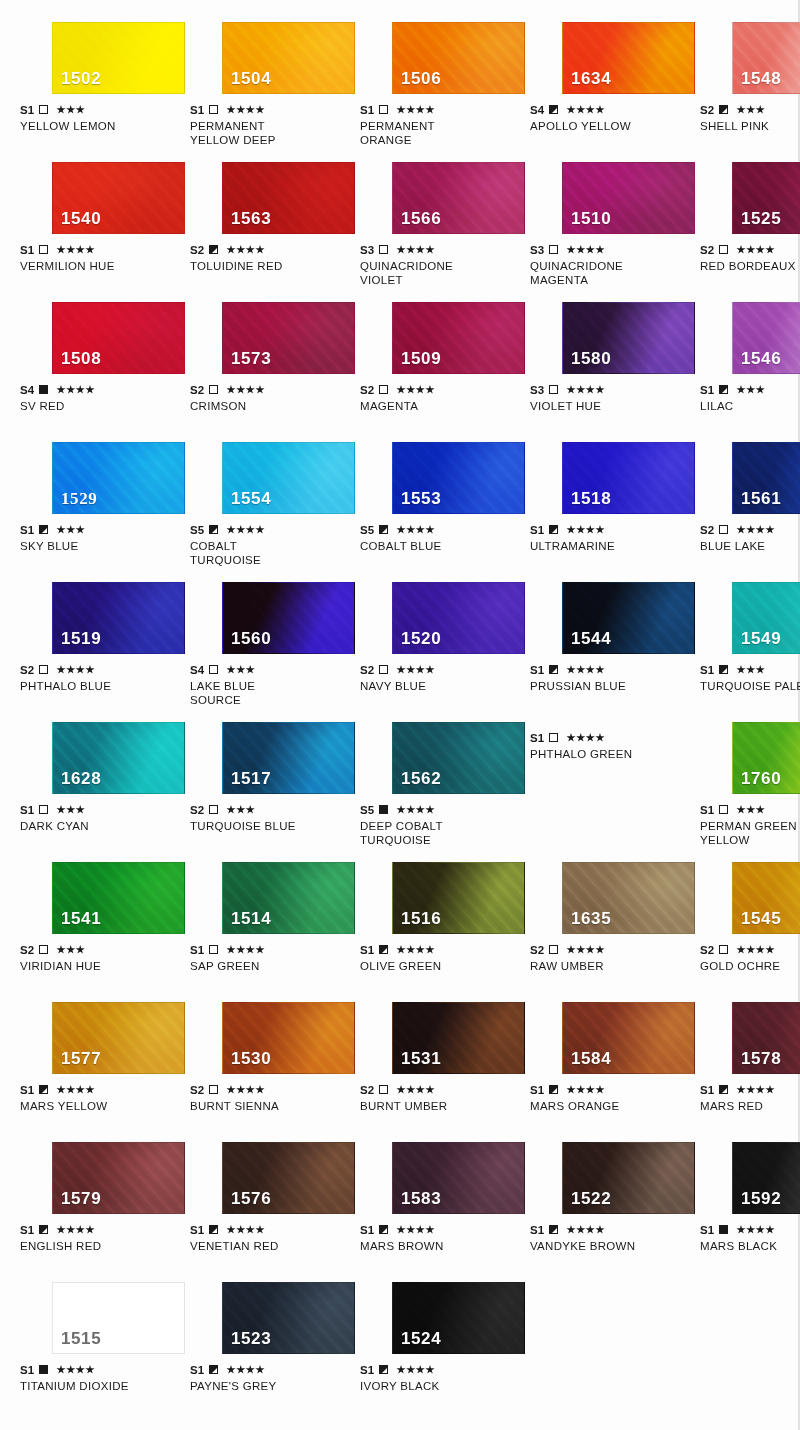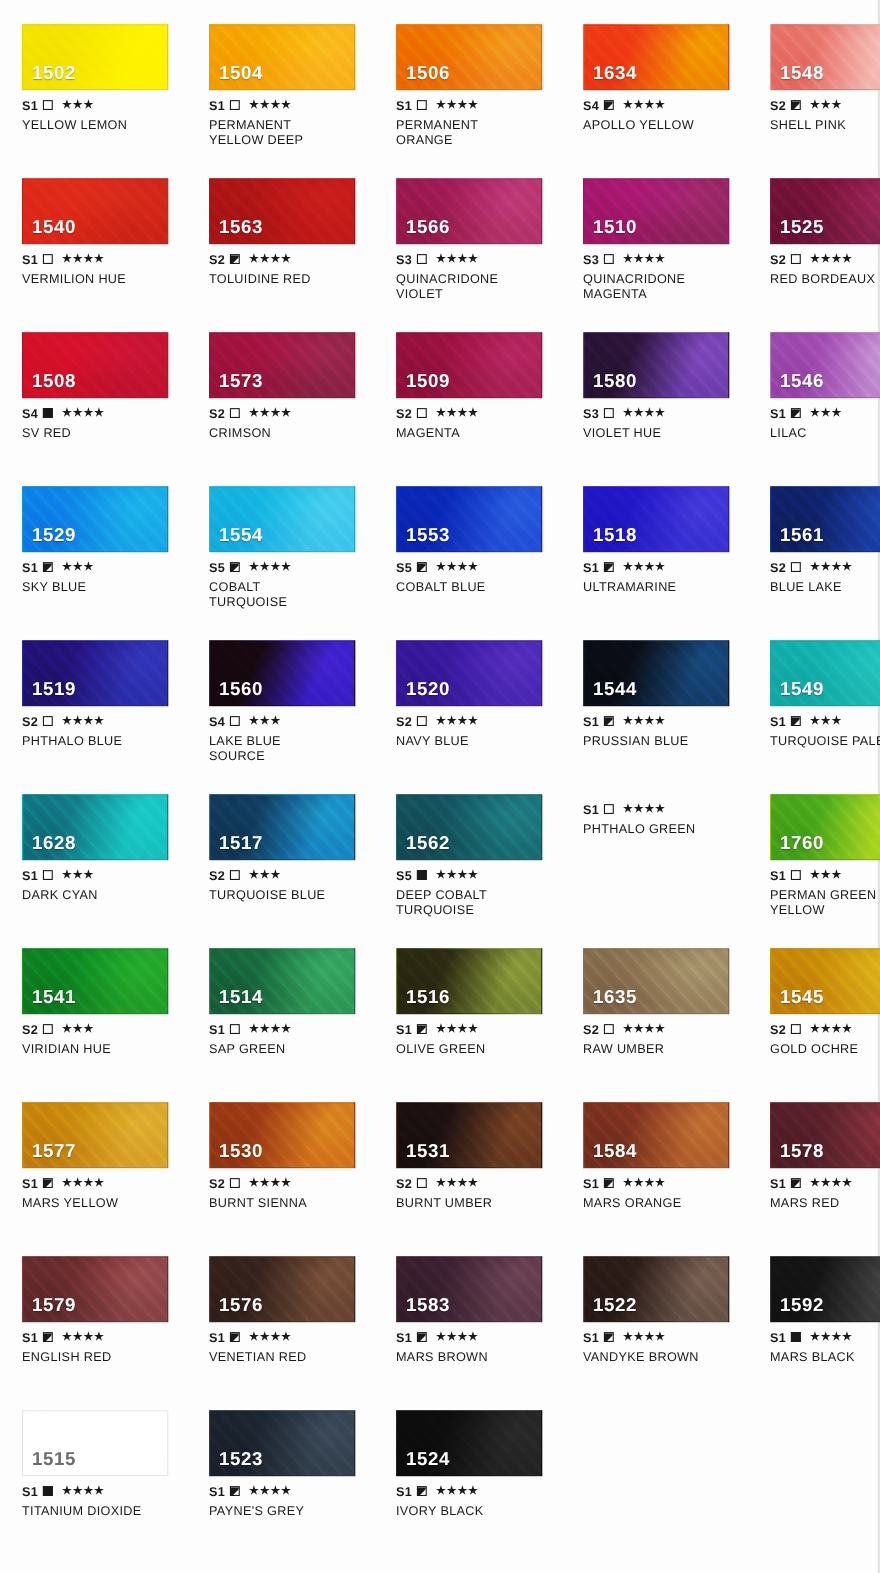--- a/index.html
+++ b/index.html
@@ -33,24 +33,25 @@
     display: flex;
     width: 800px;
   }
   .cell {
     width: 150px;
     margin-left: 20px;
     position: relative;
   }
   .swatch {
     width: 133px;
-    height: 60px;
+    height: 72px;
     position: relative;
     border: 1px solid rgba(0,0,0,0.10);
     overflow: hidden;
+    margin-left: 32px;
   }
   .swatch .tex {
     position: absolute;
     inset: 0;
     opacity: 0.55;
     mix-blend-mode: overlay;
   }
   .swatch .code {
     position: absolute;
     left: 8px;
@@ -62,21 +63,21 @@
     text-shadow: 0 1px 1px rgba(0,0,0,0.30);
     z-index: 2;
   }
   .swatch.light .code { color: #6d6d6d; text-shadow: none; }
   .meta {
     margin-top: 9px;
     width: 150px;
   }
   .metaline {
     display: flex;
-    align-items: flex-start;
+    align-items: center;
     gap: 5px;
     font-size: 11.5px;
     font-weight: bold;
     color: #1a1a1a;
     letter-spacing: 0.2px;
     height: 13px;
   }
   .series { font-size: 11.5px; font-weight: bold; }
   .trans {
     display: inline-block;
@@ -334,21 +335,21 @@
               <span class="series">S1</span>
               <span class="trans half"></span>
               <span class="stars">★★★</span>
             </div>
             <div class="pname">LILAC</div>
           </div>
         </div>
       </div>
       <div class="row" style="position: absolute; top: 442px; left: 0px;">
         <div class="cell">
-          <div class="swatch" style="background: linear-gradient(115deg, rgb(13, 133, 232) 0%, rgb(13, 133, 232) 32%, rgb(24, 168, 232) 72%, rgb(24, 168, 232) 100%);">
+          <div class="swatch" style="background: linear-gradient(115deg, rgb(13, 133, 232) 0%, rgb(13, 133, 232) 32%, rgb(24, 168, 232) 72%, rgb(24, 168, 232) 100%); font-family: Liberation Serif, serif;">
             <div class="tex" style="background: repeating-linear-gradient(48deg, rgba(255, 255, 255, 0.18) 0px, rgba(255, 255, 255, 0) 3px, rgba(0, 0, 0, 0.1) 6px, rgba(255, 255, 255, 0) 11px), radial-gradient(at 72% 28%, rgba(255, 255, 255, 0.3) 0%, rgba(255, 255, 255, 0) 58%), radial-gradient(at 18% 80%, rgba(0, 0, 0, 0.22) 0%, rgba(0, 0, 0, 0) 62%);"></div>
             <span class="code">1529</span>
           </div>
           <div class="meta">
             <div class="metaline">
               <span class="series">S1</span>
               <span class="trans half"></span>
               <span class="stars">★★★</span>
             </div>
             <div class="pname">SKY BLUE</div>

